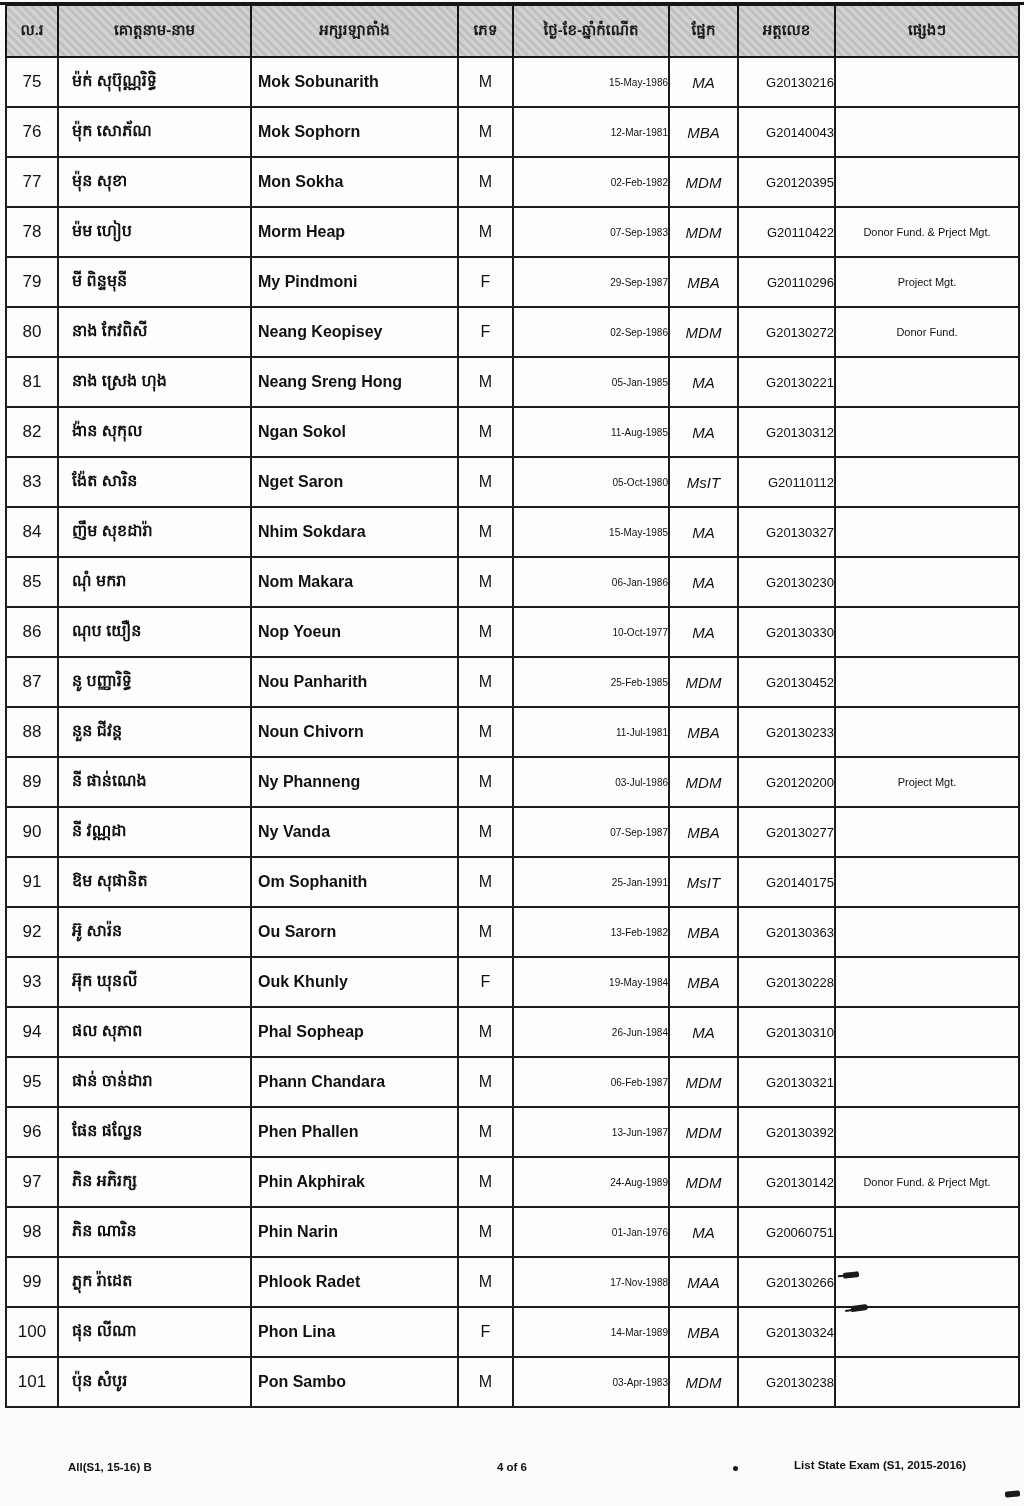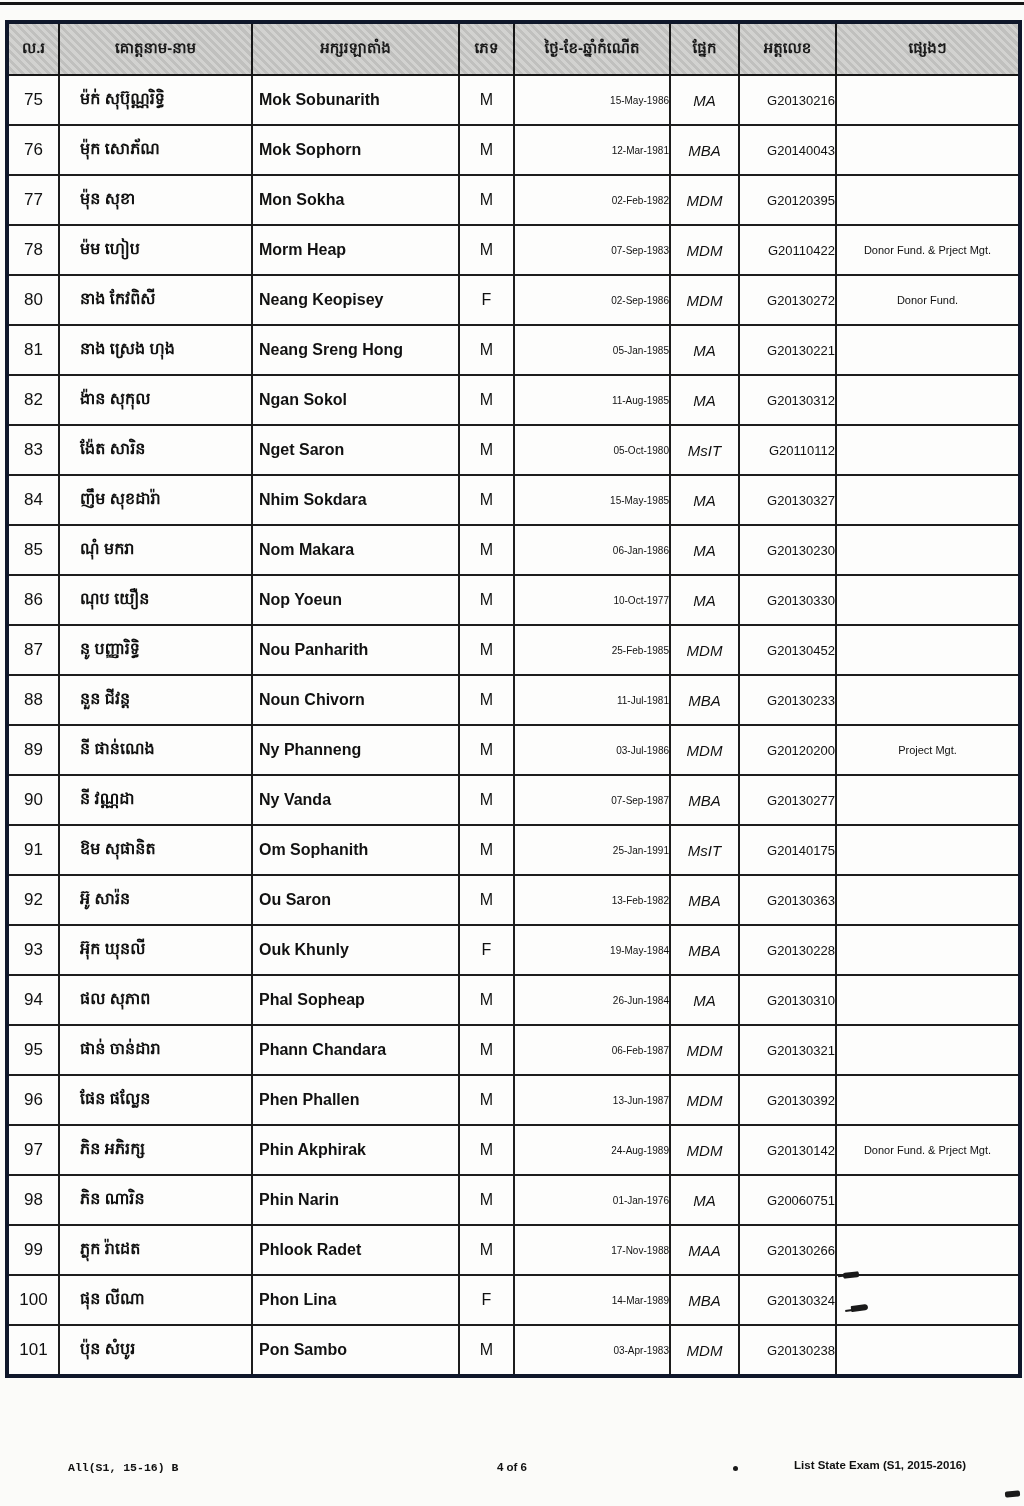--- a/index.html
+++ b/index.html
@@ -19,26 +19,26 @@
   .top-scan-line {
     position: absolute;
     top: 2px;
     left: 0;
     width: 1024px;
     height: 3px;
     background: #151515;
   }
   .doc-table {
     position: absolute;
-    top: 20px;
+    top: 4px;
     left: 5px;
     width: 1013px;
     border-collapse: collapse;
     table-layout: fixed;
-    border: 4px solid #0f172a;
+    border: 1px solid #0f172a;
   }
   .doc-table th {
     background: #c8c8c6;
     background-image: repeating-linear-gradient(45deg, rgba(255,255,255,0.18) 0 3px, rgba(0,0,0,0.04) 3px 6px);
     border: 2px solid #161616;
     height: 50px;
     font-weight: bold;
     font-size: 15px;
     text-align: center;
     padding: 0 2px;
@@ -47,35 +47,34 @@
   .doc-table td {
     border: 2px solid #1d1d1d;
     height: 48px;
     background: #fdfdfc;
     padding: 0;
     vertical-align: middle;
     overflow: hidden;
     white-space: nowrap;
   }
   td.c-no     { text-align: center; font-size: 17px; }
-  td.c-khmer  { text-align: left; padding-left: 20px; font-weight: bold; font-size: 16px; }
+  td.c-khmer  { text-align: left; padding-left: 13px; font-weight: bold; font-size: 16px; }
   td.c-latin  { text-align: left; padding-left: 6px; font-size: 16px; font-weight: bold; }
   td.c-gender { text-align: center; font-size: 16px; }
   td.c-dob    { text-align: right; font-size: 10px; }
   td.c-prog   { text-align: center; font-size: 15px; font-style: italic; }
   td.c-id     { text-align: right; font-size: 13px; font-family: "Liberation Sans", sans-serif; }
   td.c-remark { text-align: center; font-size: 11px; }
 
   .footer-left {
     position: absolute;
     left: 68px;
     top: 1461px;
     font-size: 11.5px;
     font-weight: bold;
-    font-family: Liberation Mono, monospace;
   }
   .footer-center {
     position: absolute;
     left: 0;
     top: 1461px;
     width: 1024px;
     text-align: center;
     font-size: 11.5px;
     font-weight: bold;
   }
@@ -166,20 +165,30 @@
     <td class="c-no">78</td>
     <td class="c-khmer">ម៉ម ហៀប</td>
     <td class="c-latin">Morm  Heap</td>
     <td class="c-gender">M</td>
     <td class="c-dob">07-Sep-1983</td>
     <td class="c-prog">MDM</td>
     <td class="c-id">G20110422</td>
     <td class="c-remark">Donor Fund. &amp; Prject Mgt.</td>
   </tr>
       <tr>
+    <td class="c-no">79</td>
+    <td class="c-khmer">មី ពិន្ទមុនី</td>
+    <td class="c-latin">My  Pindmoni</td>
+    <td class="c-gender">F</td>
+    <td class="c-dob">29-Sep-1987</td>
+    <td class="c-prog">MBA</td>
+    <td class="c-id">G20110296</td>
+    <td class="c-remark">Project Mgt.</td>
+  </tr>
+      <tr>
     <td class="c-no">80</td>
     <td class="c-khmer">នាង កែវពិសី</td>
     <td class="c-latin">Neang  Keopisey</td>
     <td class="c-gender">F</td>
     <td class="c-dob">02-Sep-1986</td>
     <td class="c-prog">MDM</td>
     <td class="c-id">G20130272</td>
     <td class="c-remark">Donor Fund.</td>
   </tr>
       <tr>
@@ -288,21 +297,21 @@
     <td class="c-latin">Om  Sophanith</td>
     <td class="c-gender">M</td>
     <td class="c-dob">25-Jan-1991</td>
     <td class="c-prog">MsIT</td>
     <td class="c-id">G20140175</td>
     <td class="c-remark"></td>
   </tr>
       <tr>
     <td class="c-no">92</td>
     <td class="c-khmer">អ៊ូ សារ៉ន</td>
-    <td class="c-latin">Ou  Saron</td>
+    <td class="c-latin">Ou  Sarorn</td>
     <td class="c-gender">M</td>
     <td class="c-dob">13-Feb-1982</td>
     <td class="c-prog">MBA</td>
     <td class="c-id">G20130363</td>
     <td class="c-remark"></td>
   </tr>
       <tr>
     <td class="c-no">93</td>
     <td class="c-khmer">អ៊ុក ឃុនលី</td>
     <td class="c-latin">Ouk  Khunly</td>

